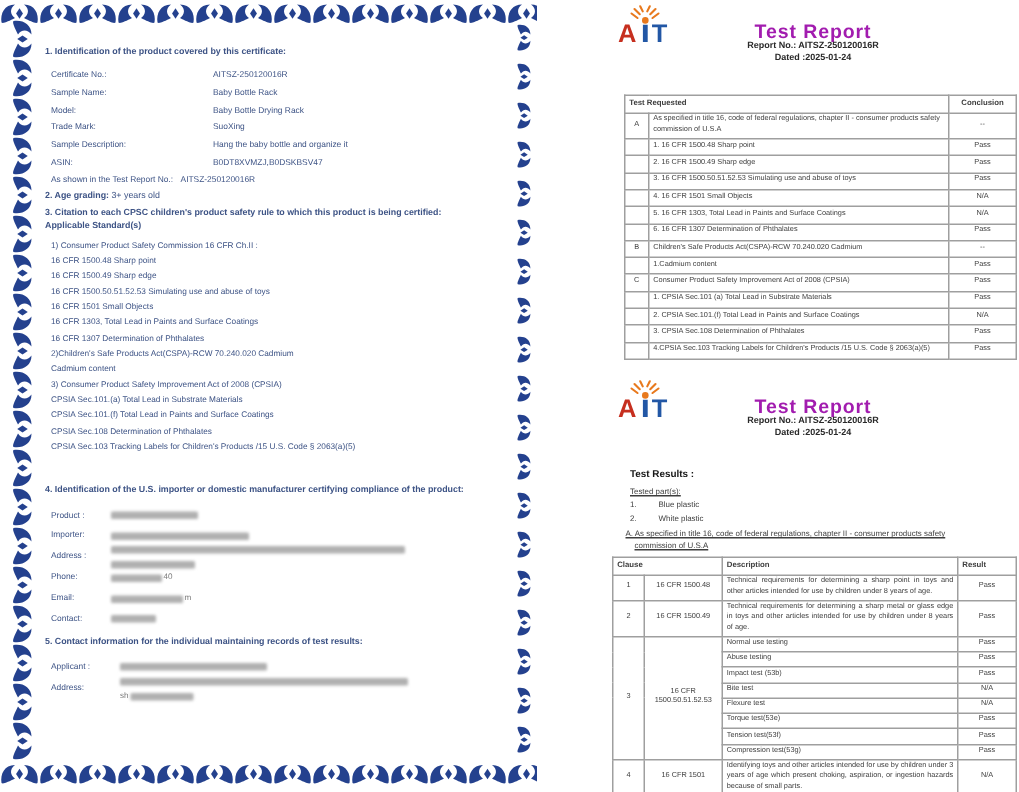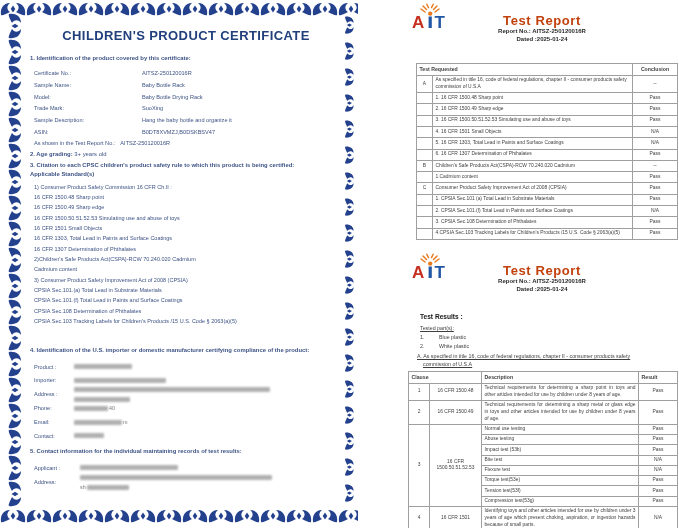--- a/index.html
+++ b/index.html
@@ -35,21 +35,21 @@
   .pfx { font-size:5.4px; margin-right:1px; color:#7a7a7a; }
   .s5h { margin-top:5px; }
   .inlineflex { display:flex; align-items:center; }
 
   
   #page1 { position:absolute; left:405px; top:0; width:274px; }
   #page2 { position:absolute; left:405px; top:250px; width:274px; }
   .rhead { position:relative; height:56px; }
   .ait { position:absolute; left:7px; top:3px; }
   .rtitle { text-align:center; padding-top:13px; font-size:13px; font-weight:bold;
-            color:#c2410c; letter-spacing:.6px; }
+            color:#a21caf; letter-spacing:.6px; }
   .rno, .rdate { text-align:center; font-size:6px; font-weight:bold; color:#2a2a2a; line-height:7.5px; }
 
   table { border-collapse:collapse; table-layout:fixed; }
   .t1 { width:261px; margin-left:11px; margin-top:7px; }
   .t2 { width:269px; margin-left:3px; margin-top:4px; }
   th, td { border:0.8px solid #9f9f9f; font-size:4.9px; color:#3e3e3e;
            padding:1.2px 2.5px; line-height:1.4; vertical-align:middle; }
   th { font-weight:bold; text-align:left; height:12px; font-size:5.2px; }
   .t1 td.cl { text-align:center; }
   .t1 td.rs, .t2 td.rs { text-align:center; }
@@ -141,21 +141,20 @@
       <use href="#bm" transform="translate(334,411) rotate(90 13 8) scale(0.7)"></use>
       <use href="#bm" transform="translate(2,434) rotate(90 13 8)"></use>
       <use href="#bm" transform="translate(334,437) rotate(90 13 8) scale(0.7)"></use>
       <use href="#bm" transform="translate(2,460) rotate(90 13 8)"></use>
       <use href="#bm" transform="translate(334,463) rotate(90 13 8) scale(0.7)"></use>
       <use href="#bm" transform="translate(2,486) rotate(90 13 8)"></use>
       <use href="#bm" transform="translate(334,489) rotate(90 13 8) scale(0.7)"></use>
     </svg>
 
   <div id="cert-inner">
-    <div class="cert-title">CHILDREN'S PRODUCT CERTIFICATE</div>
 
     <div class="sec-h sec1-h">1. Identification of the product covered by this certificate:</div>
 
     <div class="fields1">
       <div class="frow">
           <span class="flab">Certificate No.:</span>
           <span>AITSZ-250120016R</span>
         </div>
       <div class="frow">
           <span class="flab">Sample Name:</span>

